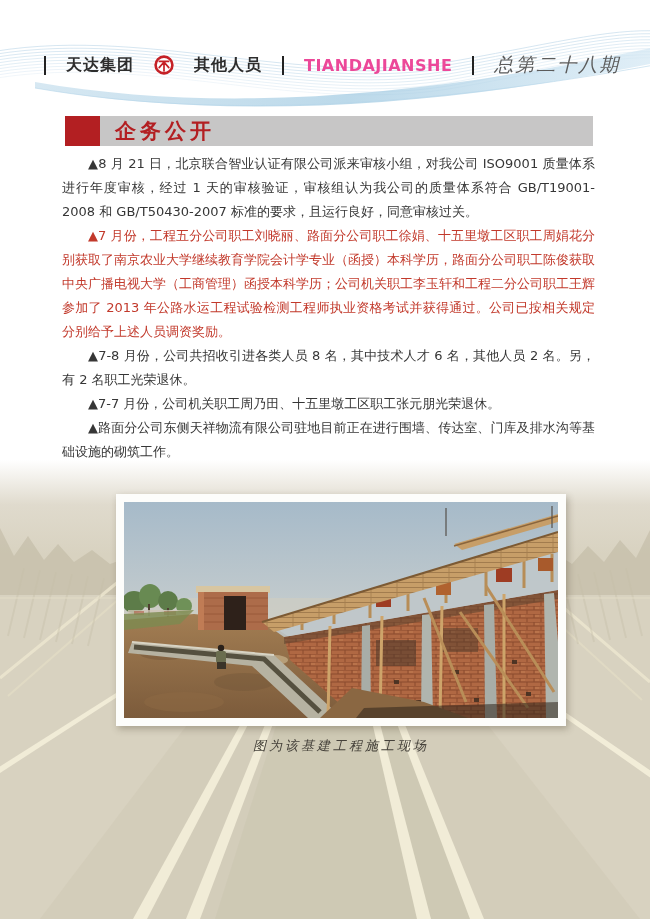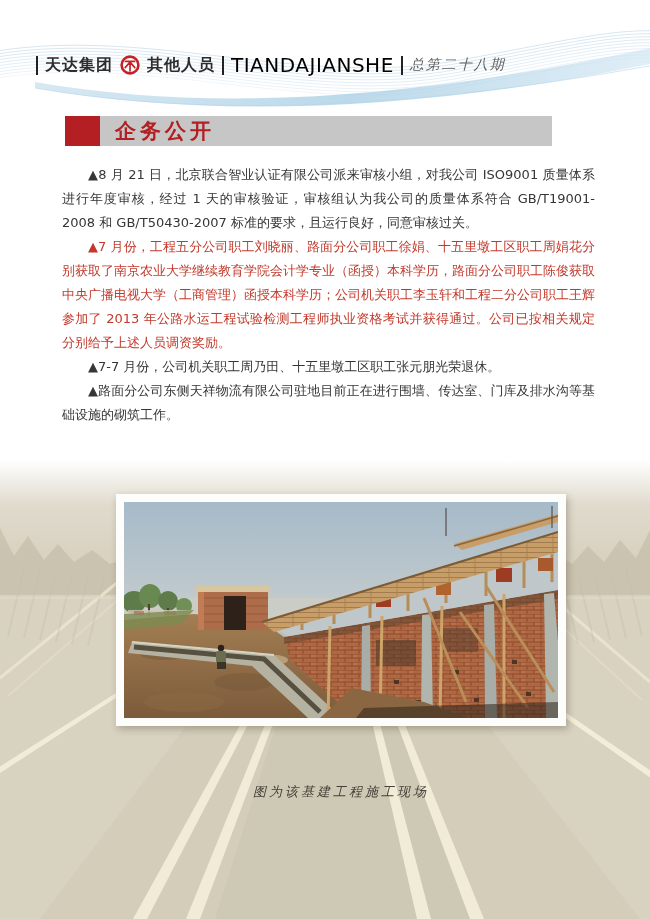--- a/index.html
+++ b/index.html
@@ -7,42 +7,42 @@
     width:650px;height:919px;position:relative;background:#ffffff;overflow:hidden;
     font-family:"DejaVu Sans","Liberation Sans",sans-serif;
   }
   .page{position:absolute;inset:0;}
 
   
   .wave-band{position:absolute;left:0;top:18px;width:650px;height:100px;pointer-events:none;}
 
   
   .masthead{
-    position:absolute;left:36px;top:52px;height:26px;
-    display:flex;align-items:center;gap:7px;white-space:nowrap;
+    position:absolute;left:44px;top:52px;height:26px;
+    display:flex;align-items:center;gap:20px;white-space:nowrap;
   }
   .m-bar{width:2px;height:19px;background:#222;display:inline-block;}
   .m-org,.m-bulletin{font-size:16px;font-weight:bold;color:#2d2d2d;letter-spacing:1px;}
-  .m-latin{font-size:20px;font-weight:normal;color:#000000;letter-spacing:.5px;}
-  .m-issue{font-size:14px;color:#5c5c5c;font-family:Liberation Serif, serif;font-style:italic;letter-spacing:2px;}
+  .m-latin{font-size:16px;font-weight:bold;color:#ec4899;letter-spacing:.5px;}
+  .m-issue{font-size:19px;color:#5c5c5c;font-family:Liberation Serif, serif;font-style:italic;letter-spacing:2px;}
   .m-logo{width:20px;height:20px;display:inline-block;}
 
   
   .section-bar{
-    position:absolute;left:65px;top:116px;width:487px;height:30px;
+    position:absolute;left:65px;top:116px;width:528px;height:30px;
     background:#c7c6c6;display:flex;align-items:center;
   }
   .section-block{width:35px;height:30px;background:#b31f22;flex:0 0 auto;}
   .section-title{
     margin-left:15px;font-size:21px;font-weight:bold;color:#b31f22;letter-spacing:4px;
     font-family:"DejaVu Serif","Liberation Serif",serif;
   }
 
   
-  .articles{position:absolute;left:62px;top:163px;width:533px;}
+  .articles{position:absolute;left:62px;top:152px;width:533px;}
   .articles p{
     margin:0;font-size:13px;line-height:24px;text-align:justify;text-indent:2em;
     color:#363636;
   }
   .article-red{color:#c2392b !important;}
 
   
   .watermark{
     position:absolute;left:0;top:460px;width:650px;height:459px;z-index:0;
     background:linear-gradient(180deg, rgba(218,212,196,0) 0px, rgba(218,212,196,.85) 45px, #d8d2c0 95px);
@@ -51,21 +51,21 @@
 
   
   .photo-figure{
     position:absolute;left:116px;top:494px;width:434px;padding:8px;background:#fdfdfb;
     z-index:2;box-shadow:2px 3px 7px rgba(60,50,30,.3);margin:0;
   }
   .photo-canvas{display:block;width:434px;height:216px;}
   .photo-caption{
     position:absolute;left:116px;top:737px;width:450px;text-align:center;z-index:2;
     font-size:13px;color:#45413a;letter-spacing:3px;
-    font-family:"DejaVu Serif","Liberation Serif",serif;font-style:italic;margin-top:46px;
+    font-family:"DejaVu Serif","Liberation Serif",serif;font-style:italic;
   }
 </style>
 </head>
 <body>
 
 <div class="page">
 
   <div class="wave-band">
     <svg width="650" height="100" viewBox="0 0 650 100">
       <defs>
@@ -108,20 +108,21 @@
   </header>
 
   <div class="section-bar">
     <span class="section-block"></span>
     <span class="section-title">企务公开</span>
   </div>
 
   <main class="articles">
     <p>▲8 月 21 日，北京联合智业认证有限公司派来审核小组，对我公司 ISO9001 质量体系进行年度审核，经过 1 天的审核验证，审核组认为我公司的质量体系符合 GB/T19001-2008 和 GB/T50430-2007 标准的要求，且运行良好，同意审核过关。</p>
     <p class="article-red">▲7 月份，工程五分公司职工刘晓丽、路面分公司职工徐娟、十五里墩工区职工周娟花分别获取了南京农业大学继续教育学院会计学专业（函授）本科学历，路面分公司职工陈俊获取中央广播电视大学（工商管理）函授本科学历；公司机关职工李玉轩和工程二分公司职工王辉参加了 2013 年公路水运工程试验检测工程师执业资格考试并获得通过。公司已按相关规定分别给予上述人员调资奖励。</p>
+    <p>▲7-8 月份，公司共招收引进各类人员 8 名，其中技术人才 6 名，其他人员 2 名。另，有 2 名职工光荣退休。</p>
     <p>▲7-7 月份，公司机关职工周乃田、十五里墩工区职工张元朋光荣退休。</p>
     <p>▲路面分公司东侧天祥物流有限公司驻地目前正在进行围墙、传达室、门库及排水沟等基础设施的砌筑工作。</p>
   </main>
 
   <div class="watermark">
     <svg width="650" height="459" viewBox="0 0 650 459">
 
       <path d="M0,68 L14,96 L28,76 L44,100 L58,84 L74,102 L92,90 L110,104 L130,97 L130,135 L0,135 Z" fill="#b3aa94" opacity=".38"></path>
       <path d="M650,70 L636,98 L620,80 L604,102 L588,86 L572,104 L554,92 L536,105 L520,99 L520,135 L650,135 Z" fill="#b3aa94" opacity=".38"></path>
 

